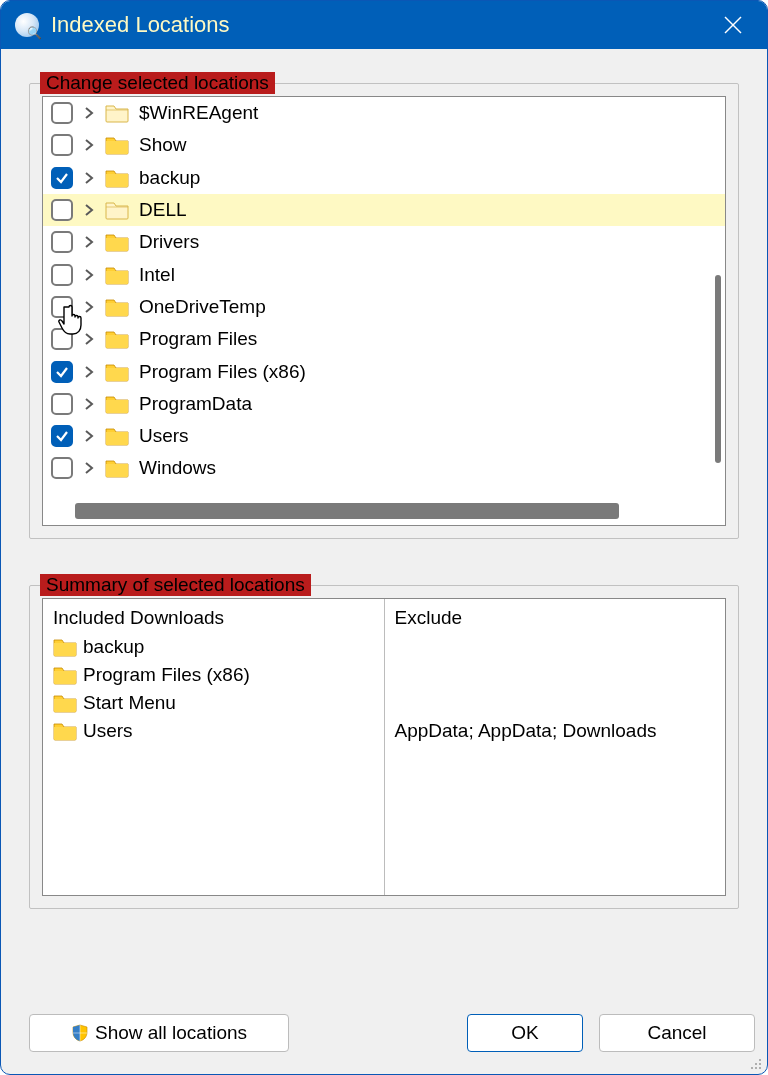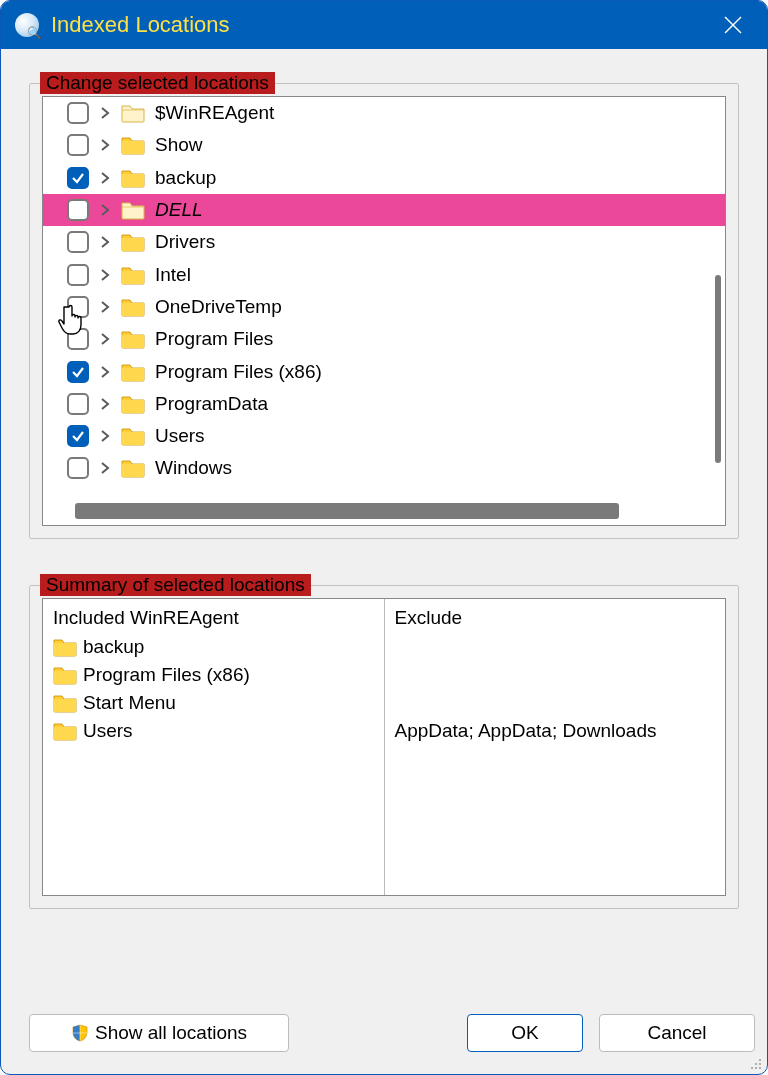--- a/index.html
+++ b/index.html
@@ -18,21 +18,21 @@
     border-radius: 10px;
     overflow: hidden;
     background: #f0f0f0;
     display: flex;
     flex-direction: column;
     position: relative;
   }
   
   .titlebar {
     background: #005fb8;
-    color: #fde047;
+    color: #fef9c3;
     height: 48px;
     display: flex;
     align-items: center;
     padding: 0 14px 0 14px;
     font-size: 22px;
   }
   .titlebar .title-icon {
     width: 24px;
     height: 24px;
     margin-right: 12px;
@@ -93,24 +93,24 @@
   }
   .tree {
     position: absolute;
     top: 0; left: 0; right: 0; bottom: 30px;
     overflow: hidden;
   }
   .tree-row {
     display: flex;
     align-items: center;
     height: 32.3px;
-    padding-left: 24px;
+    padding-left: 8px;
     gap: 6px;
   }
-  .tree-row.selected { background: #ec4899; font-style: italic; }
+  .tree-row.selected { background: #fef9c3; }
   .cb {
     width: 22px;
     height: 22px;
     border: 2px solid #7a7a7a;
     border-radius: 5px;
     box-sizing: border-box;
     display: flex;
     align-items: center;
     justify-content: center;
     background: #fff;
@@ -448,21 +448,21 @@
         <div class="hscroll-track">
           <div class="hscroll-thumb"></div>
         </div>
       </div>
     </div>
 
     <div class="groupbox group2">
       <div class="groupbox-label">Summary of selected locations</div>
       <div class="summary-wrap">
         <div class="summary-col">
-          <div class="summary-head">Included WinREAgent</div>
+          <div class="summary-head">Included Downloads</div>
           <div id="included-rows">
               <div class="summary-row">
                 <div class="folder">
                   <svg viewBox="0 0 24 20">
     <path d="M1 3 h8 l2 3 h12 v12 a1 1 0 0 1-1 1 H2 a1 1 0 0 1-1-1 Z" fill="#ffcf33" stroke="#c78a00" stroke-width="0.8"></path>
     <path d="M1 6 h22 v12 a1 1 0 0 1-1 1 H2 a1 1 0 0 1-1-1 Z" fill="#ffd84d"></path>
   </svg>
                 </div>
                 <div>backup</div>
               </div>

